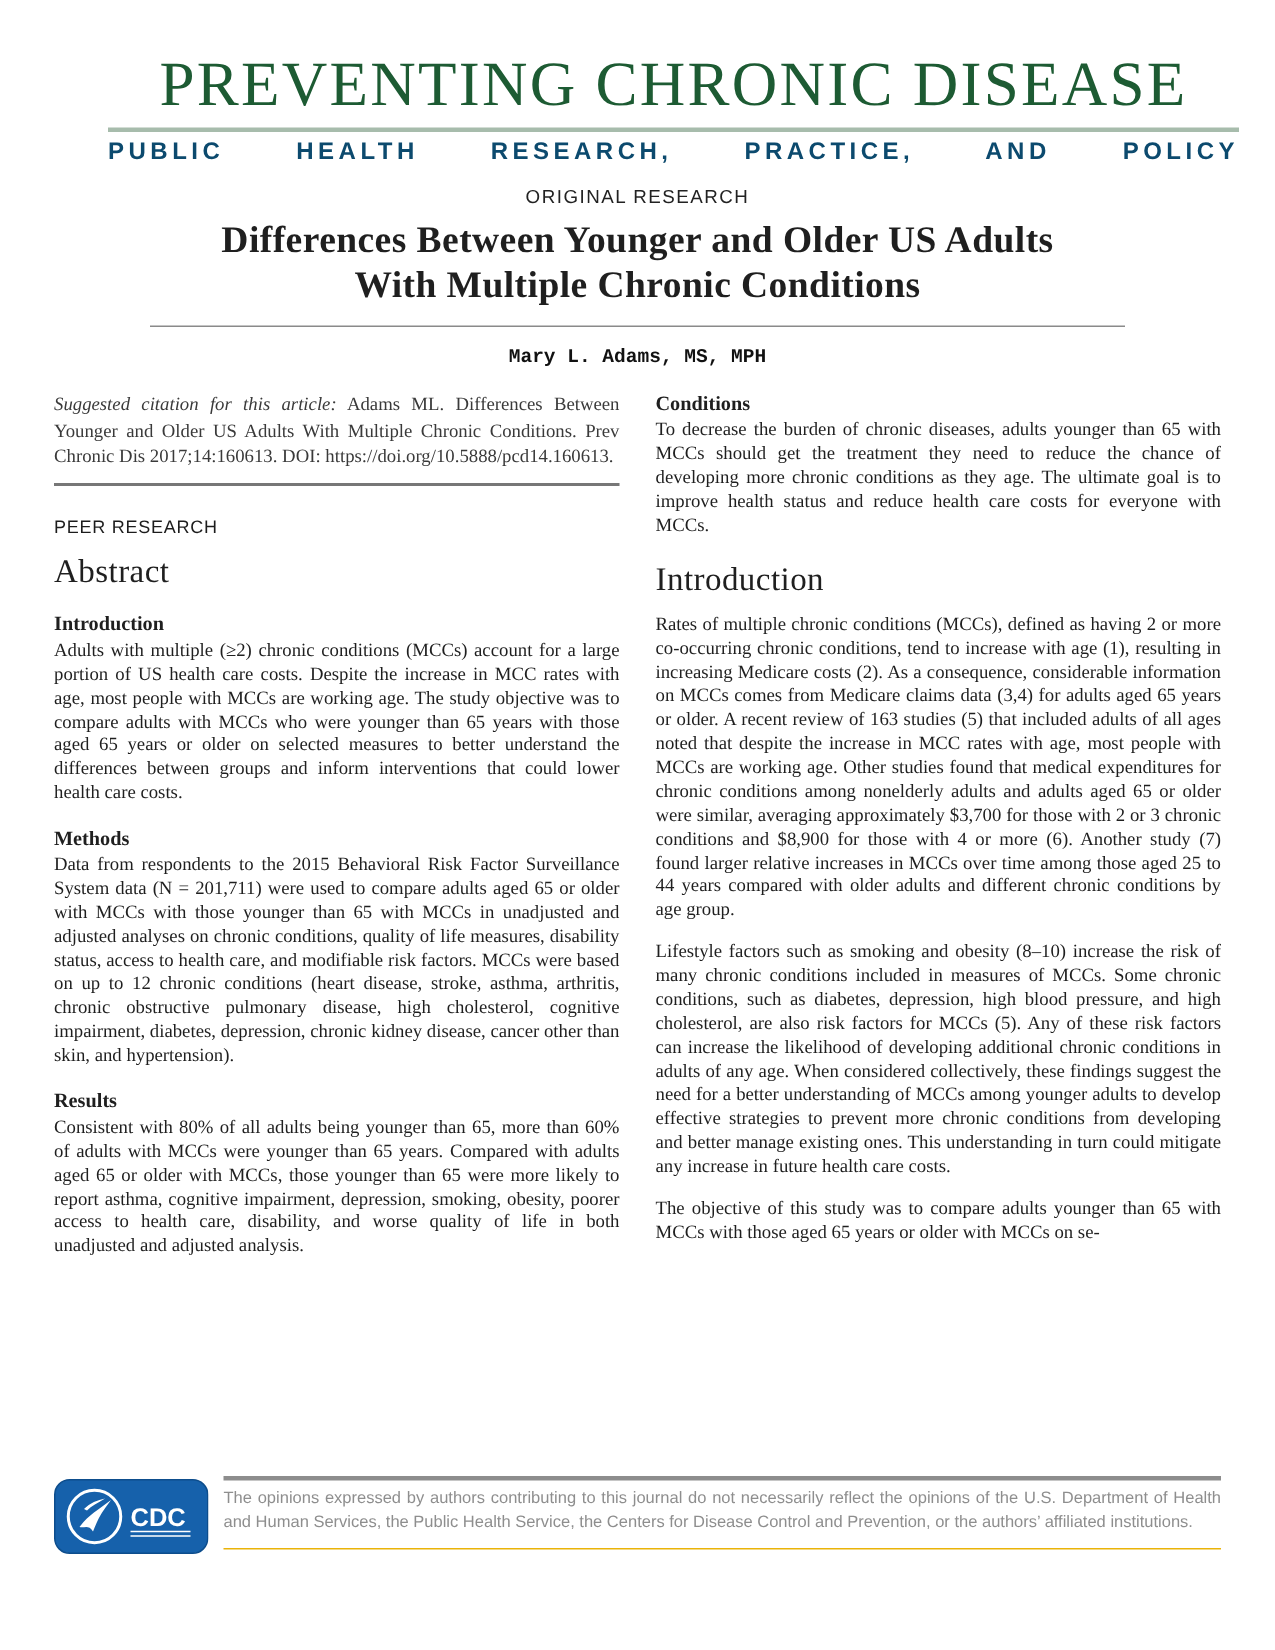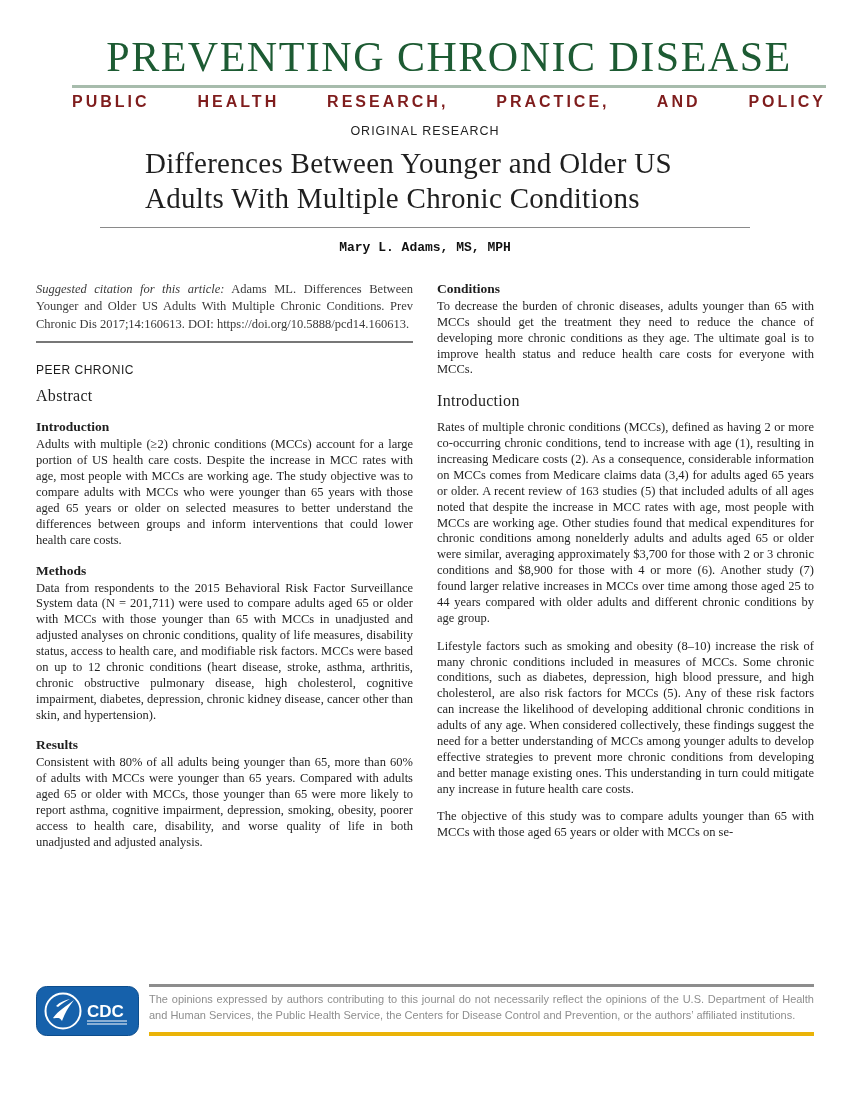--- a/index.html
+++ b/index.html
@@ -14,69 +14,69 @@
   
   header { padding:36px 24px 0;margin-left:48px; }
   .jtitle {
     font-size:42px; line-height:1; font-weight:400;
     color:#1d5b33; letter-spacing:1.5px; text-align:center;
     white-space:nowrap;
   }
   .jrule { height:3px; background:#a7bcac; margin:7px 0 5px; }
   .jsub {
     font-family:"Liberation Sans", sans-serif; font-weight:700;
-    font-size:16px; color:#7f1d1d; letter-spacing:3px;
+    font-size:16px; color:#0c4a6e; letter-spacing:3px;
     line-height:1.15; text-align:justify; text-align-last:justify;
   }
   .jbar {
     margin-top:7px; height:26px; background:#2d6b37;
     display:flex; justify-content:space-between; align-items:center;
     padding:0 13px; color:#f2f6f0;
     font-family:"Liberation Sans", sans-serif; font-weight:700;
     font-size:13.5px; letter-spacing:0.5px;
   }
 
   
   .kicker {
     text-align:center; font-family:Liberation Sans, sans-serif;
     font-size:12.5px; letter-spacing:1px; margin-top:13px; color:#222;
   }
   .atitle {
-    font-size:29px; font-weight:400; text-align:left;
+    font-size:25px; font-weight:700; text-align:center;
     max-width:560px; margin:8px auto 0; line-height:1.2; letter-spacing:0.3px;
   }
   .arule { height:1px; background:#8a8a8a; margin:11px 64px 0; }
   .author {
     text-align:center; font-family:Liberation Mono, monospace;
     font-weight:700; font-size:13px; margin-top:12px; color:#111;
   }
 
   
-  .cols { display:flex; gap:24px; margin-top:22px; }
+  .cols { display:flex; gap:24px; margin-top:12px; }
   .col { flex:1; min-width:0; }
 
   .citation { font-size:12.5px; line-height:1.4; text-align:justify; color:#3a3a3a; margin:4px 0 0; }
   .citation em { font-style:italic; }
   .crule { height:2px; background:#777; margin-top:8px; }
   .peer {
     font-family:"Liberation Sans", sans-serif; font-size:12px;
     letter-spacing:0.5px; margin-top:20px; color:#1c1c1c;
   }
-  .bighead { font-size:16px; font-weight:400; margin:10px 0 0; letter-spacing:0.3px; }
+  .bighead { font-size:22px; font-weight:400; margin:10px 0 0; letter-spacing:0.3px; }
   .subhead { font-size:13.5px; font-weight:700; margin:14px 0 2px; }
   .subhead.first { margin-top:4px; }
   .body { font-size:12.5px; line-height:1.27; text-align:justify; margin:0; }
   .body.para { margin-top:12px; }
   .introhead { margin-top:14px; margin-bottom:10px; }
 
   
   .footer { position:absolute; left:36px; right:36px; top:984px; }
   .cdc-logo { position:absolute; left:0; top:2px; width:103px; height:50px;text-align:right; }
   .disc-wrap {
-    margin-left:113px; border-top:3px solid #8d8d8d; border-bottom:4px solid #eab308;
+    margin-left:113px; border-top:3px solid #8d8d8d; border-bottom:1px solid #eab308;
     padding:5px 0 8px;
   }
   .disclaimer {
     font-family:"Liberation Sans", sans-serif; font-size:11px;
     color:#8e8e8e; line-height:1.45; text-align:justify;
   }
   .urlline {
     margin-top:9px; text-align:right;
     font-family:"Liberation Sans", sans-serif; font-size:11.5px;
     font-weight:700; color:#161616;
@@ -99,21 +99,21 @@
     <div class="kicker">ORIGINAL RESEARCH</div>
     <h1 class="atitle">Differences Between Younger and Older US Adults With Multiple Chronic Conditions</h1>
     <div class="arule"></div>
     <div class="author">Mary L. Adams, MS, MPH</div>
 
     <div class="cols">
 
       <div class="col">
         <p class="citation"><em>Suggested citation for this article:</em><span> Adams ML. Differences Between Younger and Older US Adults With Multiple Chronic Conditions. Prev Chronic Dis 2017;14:160613. DOI: https://doi.org/10.5888/pcd14.160613.</span></p>
         <div class="crule"></div>
-        <div class="peer">PEER CHRONIC</div>
+        <div class="peer">PEER RESEARCH</div>
         <h2 class="bighead">Abstract</h2>
 
         <h3 class="subhead">Introduction</h3>
         <p class="body">Adults with multiple (≥2) chronic conditions (MCCs) account for a large portion of US health care costs. Despite the increase in MCC rates with age, most people with MCCs are working age. The study objective was to compare adults with MCCs who were younger than 65 years with those aged 65 years or older on selected measures to better understand the differences between groups and inform interventions that could lower health care costs.</p>
 
         <h3 class="subhead">Methods</h3>
         <p class="body">Data from respondents to the 2015 Behavioral Risk Factor Surveillance System data (N = 201,711) were used to compare adults aged 65 or older with MCCs with those younger than 65 with MCCs in unadjusted and adjusted analyses on chronic conditions, quality of life measures, disability status, access to health care, and modifiable risk factors. MCCs were based on up to 12 chronic conditions (heart disease, stroke, asthma, arthritis, chronic obstructive pulmonary disease, high cholesterol, cognitive impairment, diabetes, depression, chronic kidney disease, cancer other than skin, and hypertension).</p>
 
         <h3 class="subhead">Results</h3>
         <p class="body">Consistent with 80% of all adults being younger than 65, more than 60% of adults with MCCs were younger than 65 years. Compared with adults aged 65 or older with MCCs, those younger than 65 were more likely to report asthma, cognitive impairment, depression, smoking, obesity, poorer access to health care, disability, and worse quality of life in both unadjusted and adjusted analysis.</p>

